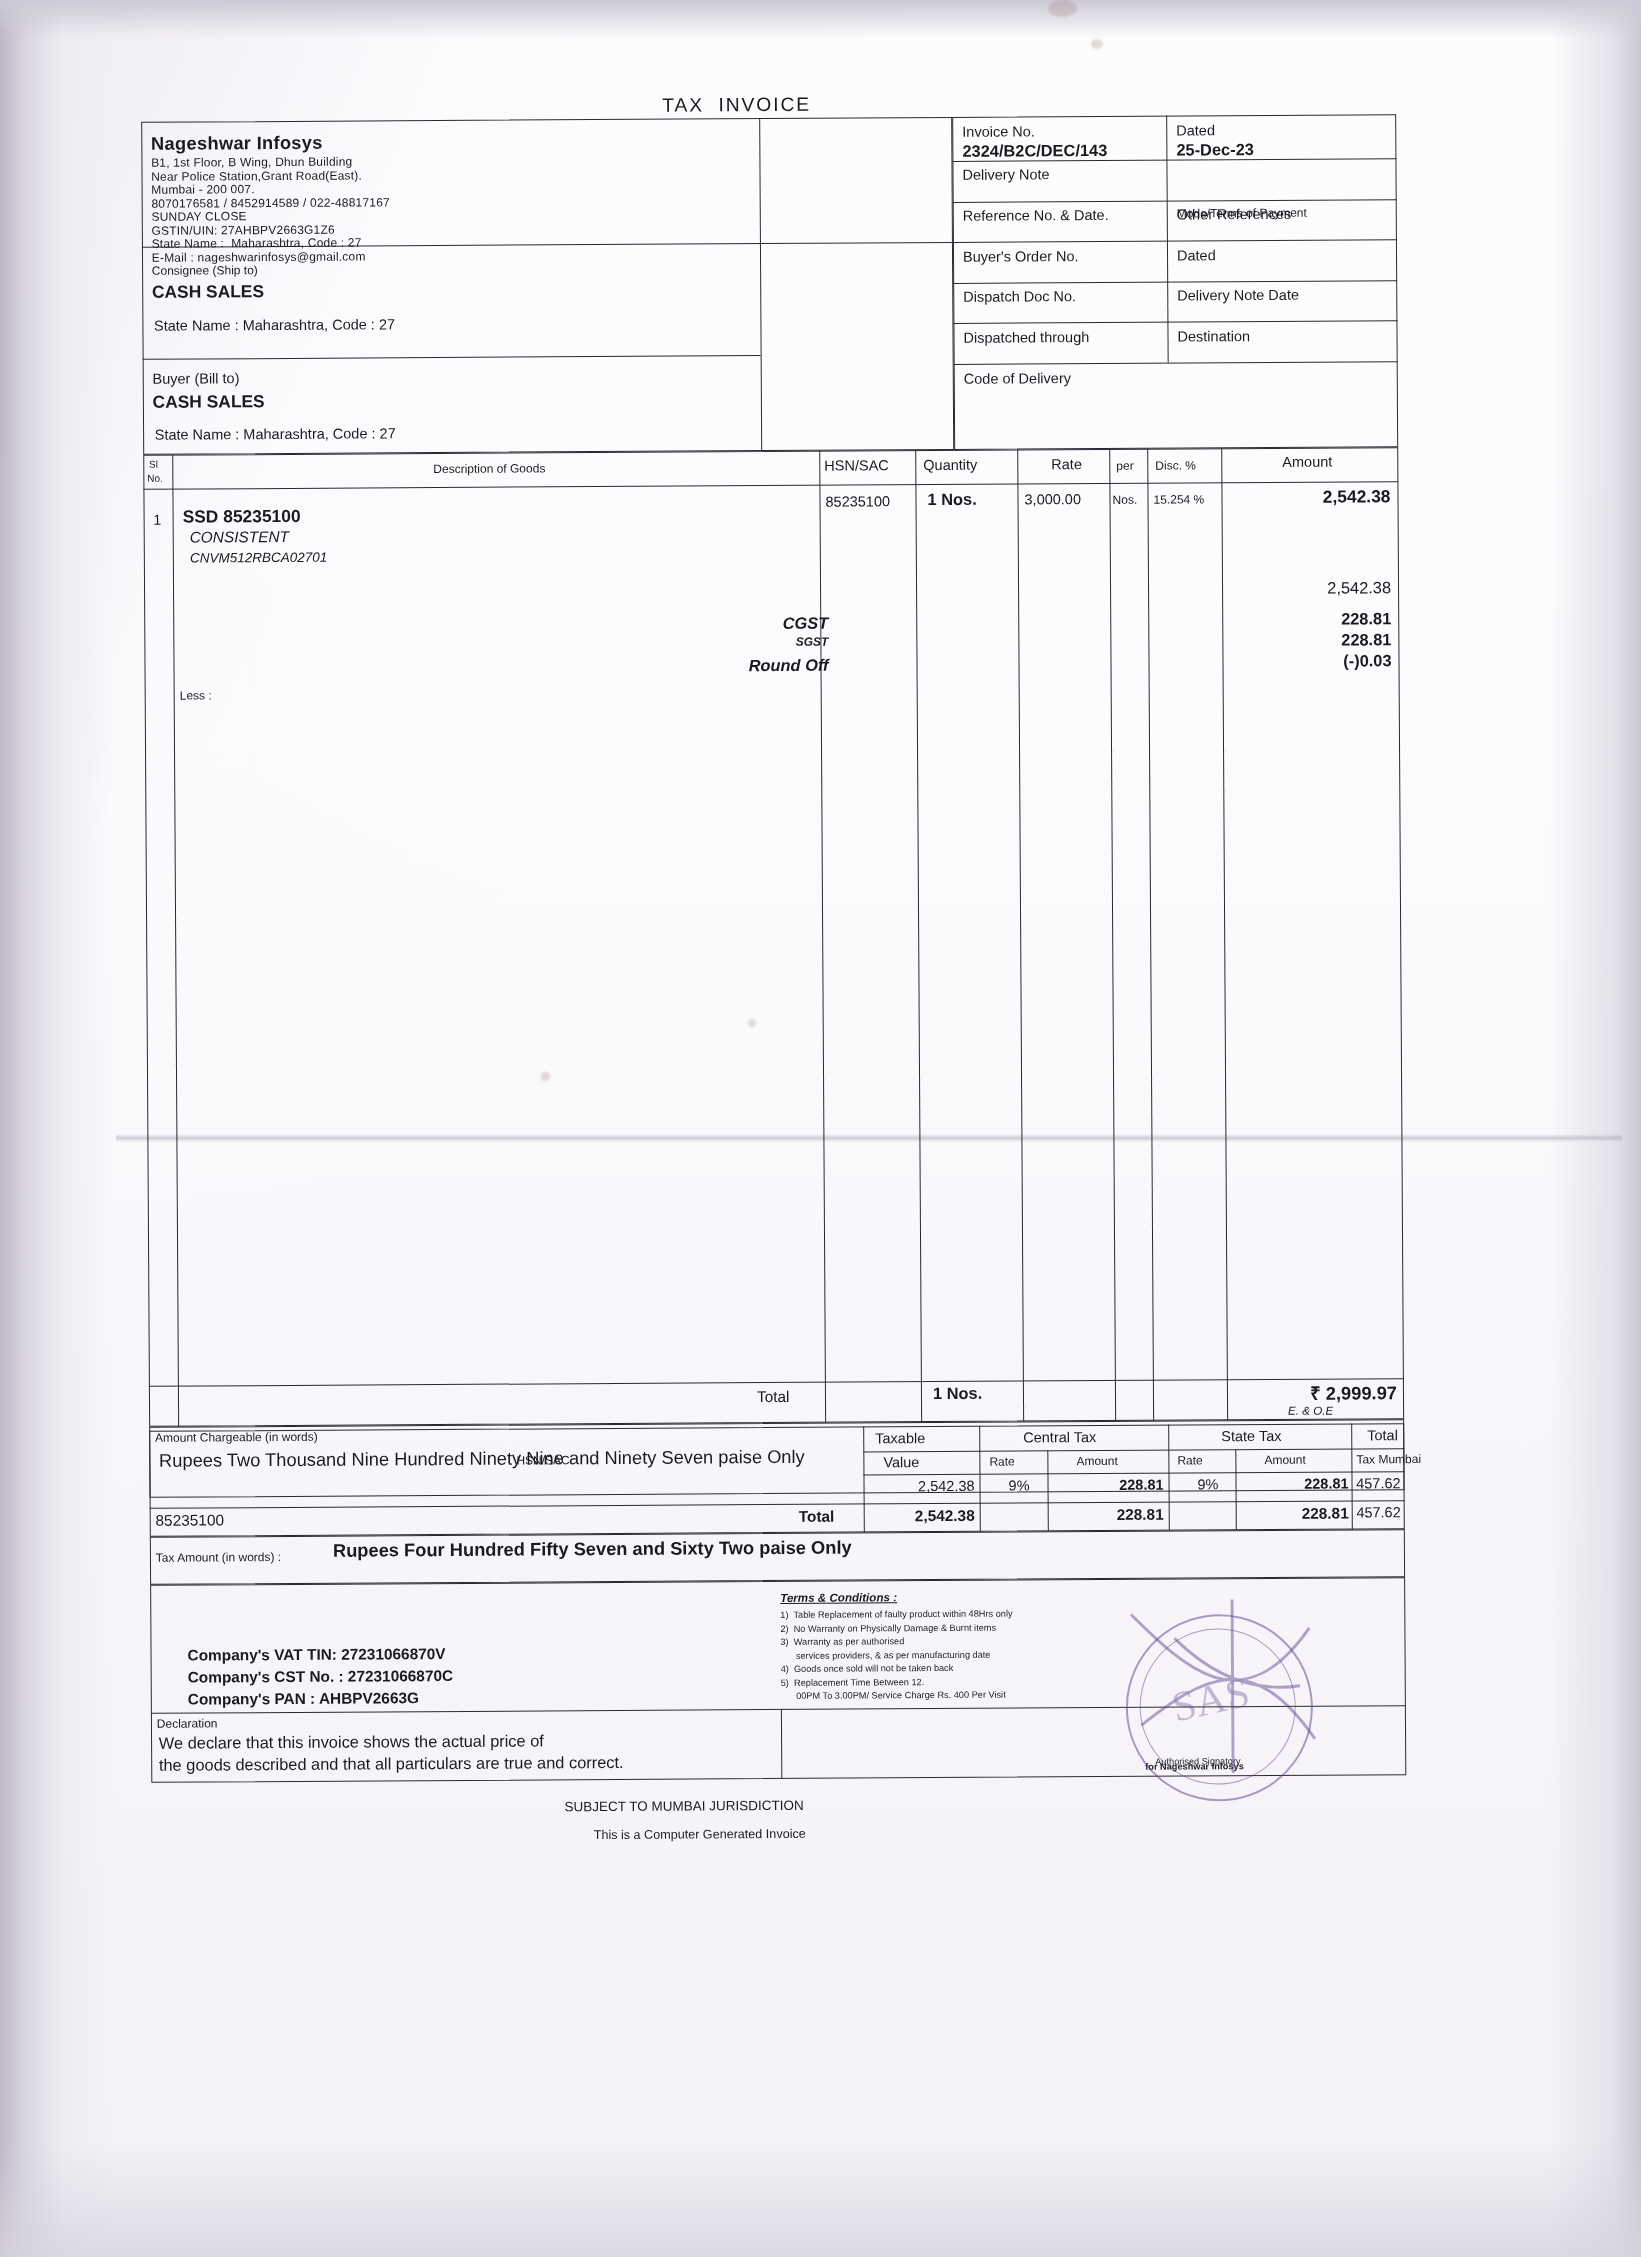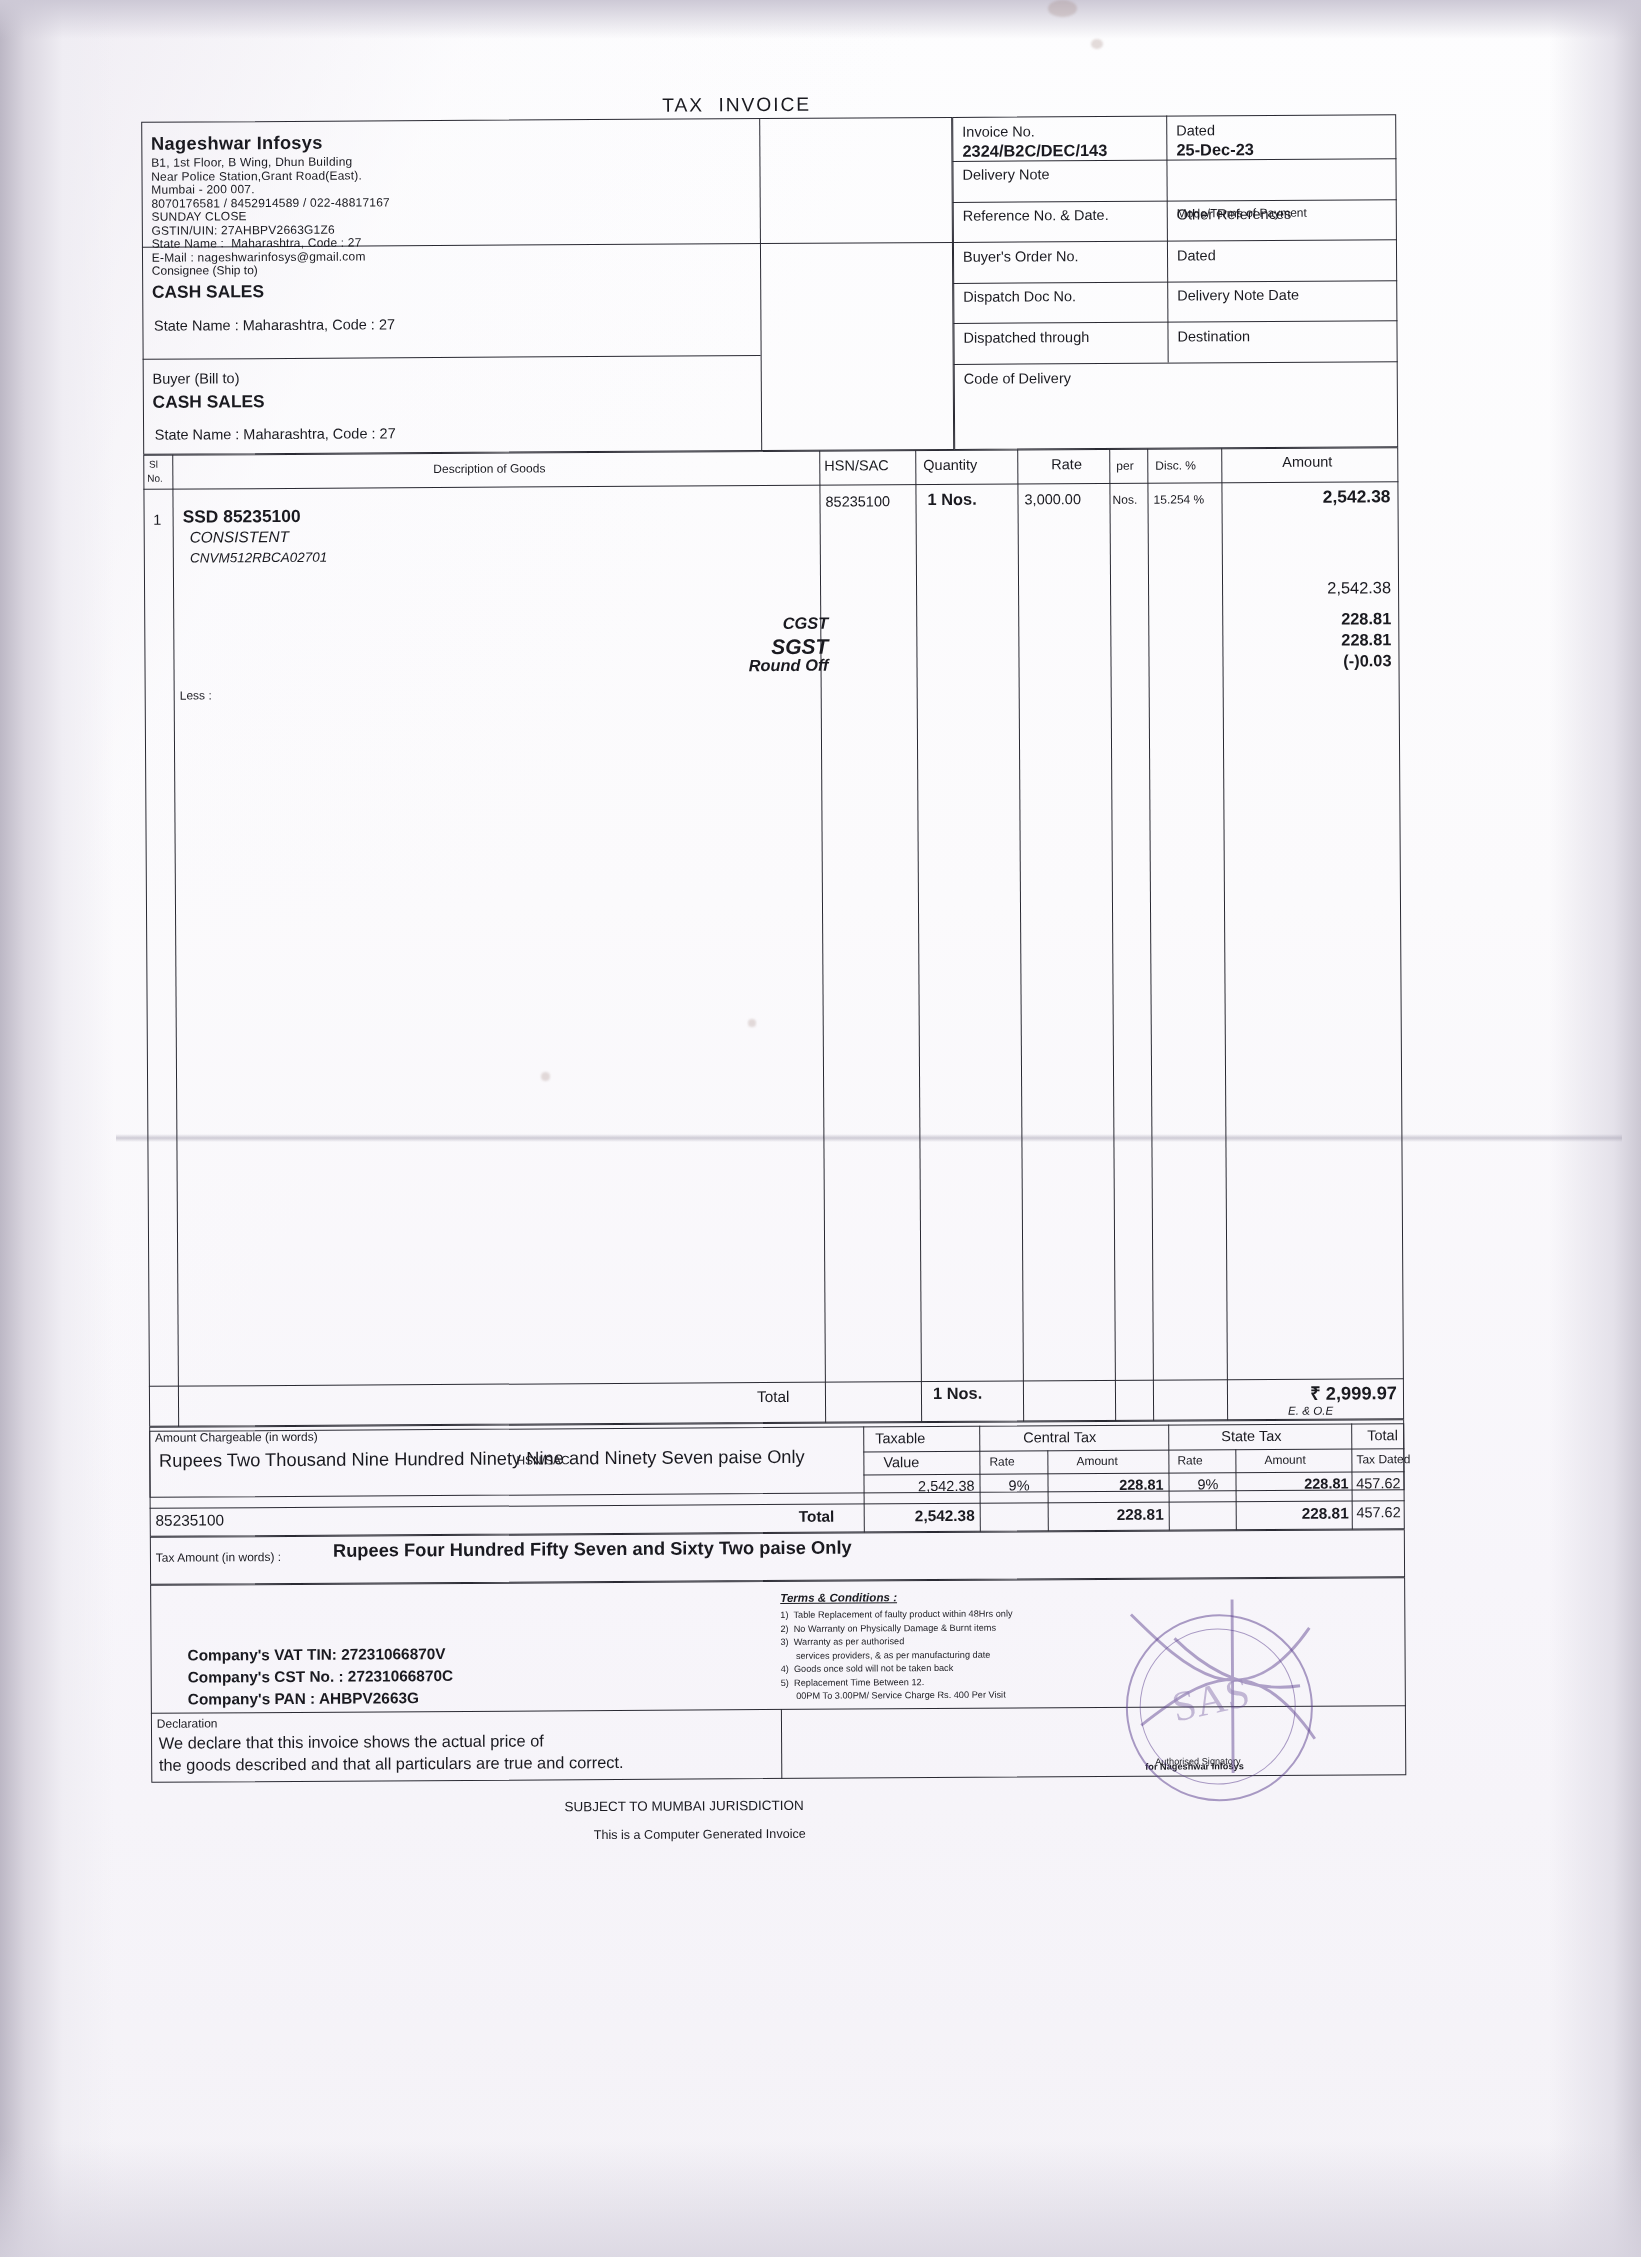--- a/index.html
+++ b/index.html
@@ -234,21 +234,21 @@
     <div class="t lbl" style="left:881px; top:416px;">3,000.00</div>
     <div class="t sm" style="left:969px; top:418px;">Nos.</div>
     <div class="t sm" style="left:1010px; top:418px;">15.254 %</div>
     <div class="t amt" style="left:1081px; top:413px; width:166px; font-size:17.4px; font-weight:bold;">2,542.38</div>
 
     <div class="t amt" style="left:1081px; top:505px; width:166px; font-size:16.4px;">2,542.38</div>
 
     <div class="t" style="left:626px; top:537px; font-size:16.4px; font-weight:bold; font-style:italic; text-align:right; width:58px;">CGST</div>
     <div class="t amt" style="left:1081px; top:536px; width:166px; font-size:16.4px; font-weight:bold;">228.81</div>
 
-    <div class="t" style="left:626px; top:558px; font-size:21px; font-weight:bold; font-style:italic; text-align:right; width:58px;">SGST</div>
+    <div class="t" style="left:626px; top:558px; font-size:12px; font-weight:bold; font-style:italic; text-align:right; width:58px;">SGST</div>
     <div class="t amt" style="left:1081px; top:557px; width:166px; font-size:16.4px; font-weight:bold;">228.81</div>
 
     <div class="t" style="left:587px; top:579px; font-size:16.4px; font-weight:bold; font-style:italic; text-align:right; width:97px;">Round Off</div>
     <div class="t amt" style="left:1081px; top:578px; width:166px; font-size:16.4px; font-weight:bold;">(-)0.03</div>
 
     <div class="t sm" style="left:35px; top:608px;">Less :</div>
 
     <div class="t" style="left:608px; top:1311px; font-size:15.4px;">Total</div>
     <div class="t" style="left:784px; top:1308px; font-size:16.4px; font-weight:bold;">1 Nos.</div>
     <div class="t amt" style="left:1072px; top:1306px; width:176px; font-size:18.3px; font-weight:bold;">₹ 2,999.97</div>
@@ -269,21 +269,21 @@
     <div class="ln" style="left:714px; top:1375px; width:541px; height:1.2px;"></div>
     <div class="ln" style="left:714px; top:1398px; width:541px; height:1.2px;"></div>
     <div class="ln" style="left:0px; top:1427px; width:1255px; height:1.2px;"></div>
 
     <div class="t sm" style="left:367px; top:1375px;">HSN/SAC</div>
     <div class="t lbl" style="left:726px; top:1354px;">Taxable</div>
     <div class="t lbl" style="left:734px; top:1378px;">Value</div>
     <div class="t lbl" style="left:874px; top:1354px;">Central Tax</div>
     <div class="t lbl" style="left:1072px; top:1354px;">State Tax</div>
     <div class="t lbl" style="left:1218px; top:1354px;">Total</div>
-    <div class="t sm" style="left:1207px; top:1379px;">Tax Dated</div>
+    <div class="t sm" style="left:1207px; top:1379px;">Tax Mumbai</div>
     <div class="t sm" style="left:840px; top:1379px;">Rate</div>
     <div class="t sm" style="left:927px; top:1379px;">Amount</div>
     <div class="t sm" style="left:1028px; top:1379px;">Rate</div>
     <div class="t sm" style="left:1115px; top:1379px;">Amount</div>
 
     <div class="t amt" style="left:719px; top:1402px; width:106px; font-size:14.5px;">2,542.38</div>
     <div class="t" style="left:859px; top:1402px; font-size:14.5px;">9%</div>
     <div class="t amt" style="left:903px; top:1402px; width:111px; font-size:14.5px; font-weight:bold;">228.81</div>
     <div class="t" style="left:1048px; top:1402px; font-size:14.5px;">9%</div>
     <div class="t amt" style="left:1091px; top:1402px; width:108px; font-size:14.5px; font-weight:bold;">228.81</div>

